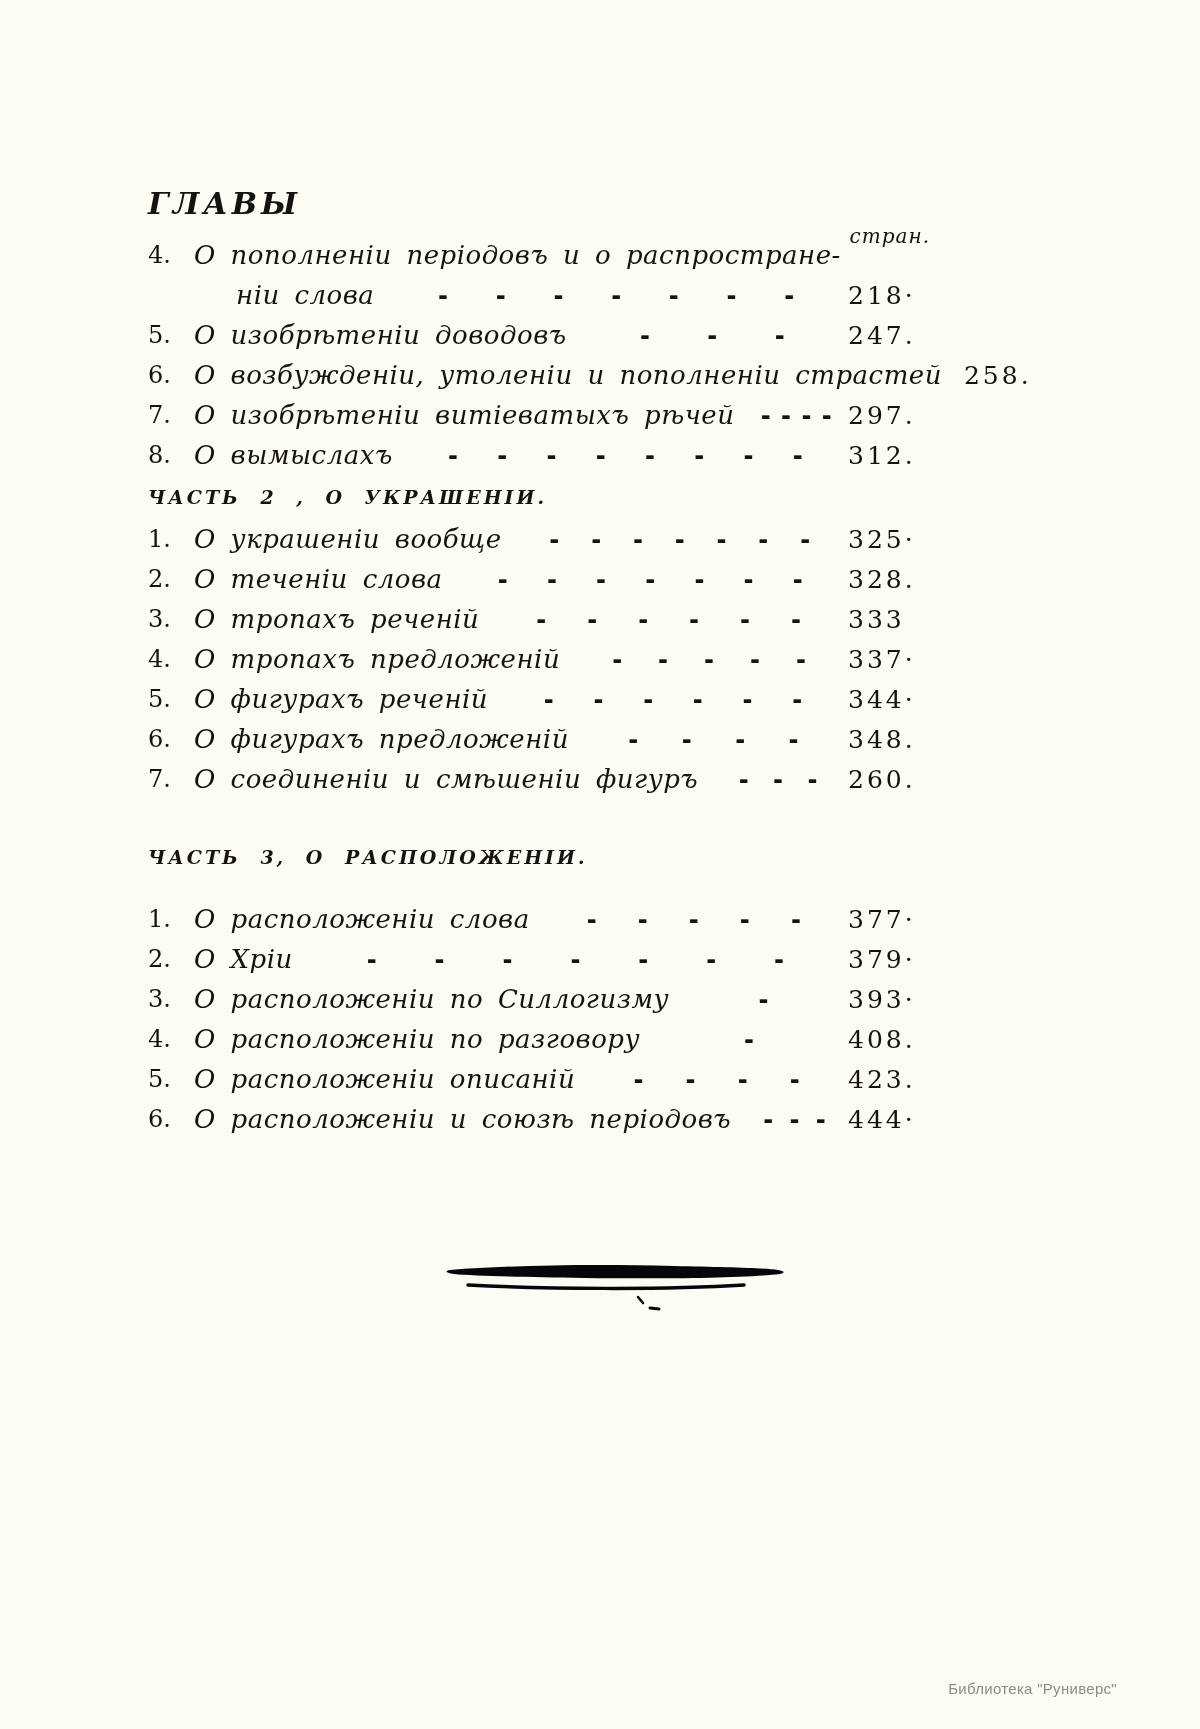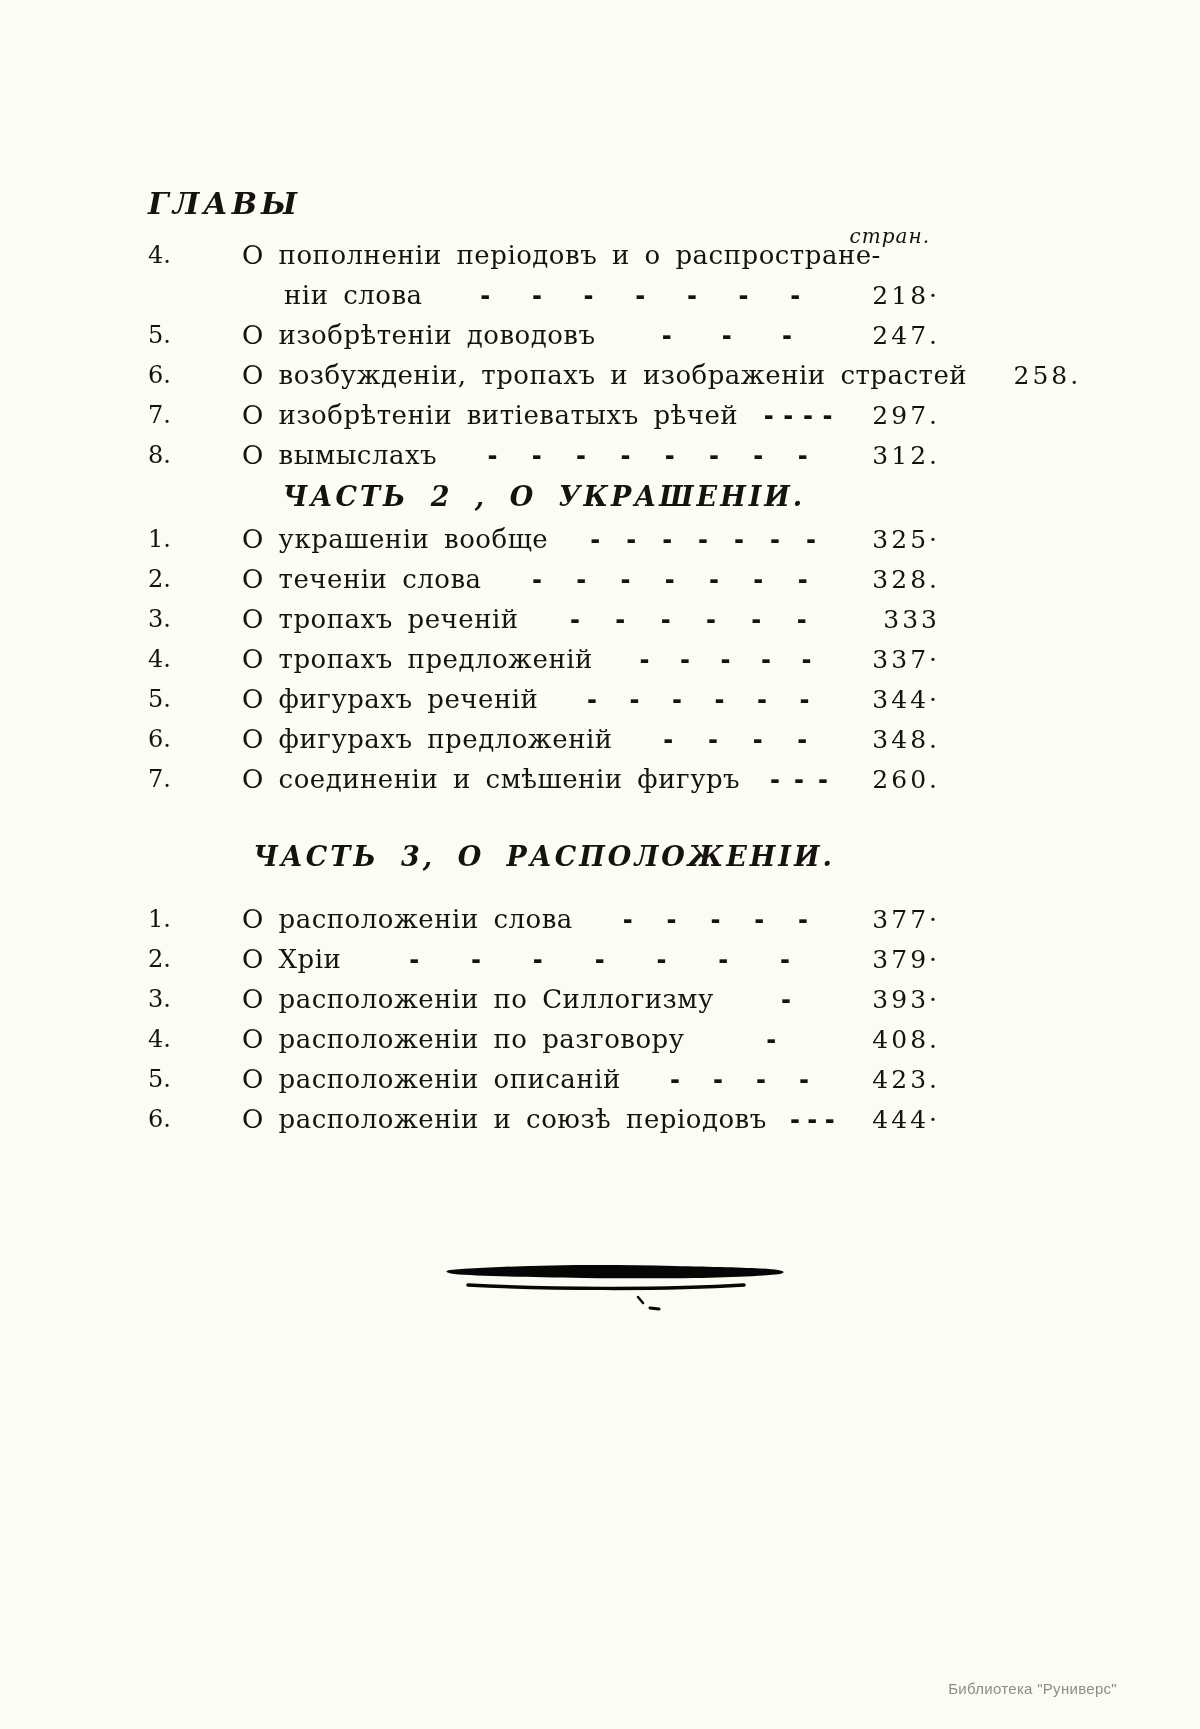--- a/index.html
+++ b/index.html
@@ -19,38 +19,38 @@
   }
   .col-label{
     position:absolute;top:38px;right:10px;
     font-style:italic;font-size:20px;letter-spacing:1px;
   }
   .sec{display:block;}
   .sec0 .rows{margin-top:7px;}
   .sec2 .part-title{margin-top:36px;}
   .sec2 .rows{margin-top:20px;}
   .part-title{
-    text-align:center;font-style:italic;font-weight:bold;
-    font-size:27px;letter-spacing:3px;word-spacing:10px;
+    text-align:left;font-style:italic;font-weight:bold;
+    font-size:19px;letter-spacing:3px;word-spacing:10px;
     height:44px;line-height:44px;white-space:nowrap;
   }
   .row{display:flex;align-items:center;height:40px;}
   .num{flex:none;width:46px;font-size:24px;}
   .cont{flex:none;width:88px;}
   .title{
-    font-size:26px;word-spacing:6px;
-    letter-spacing:0.5px;white-space:nowrap;padding-right:16px;margin-left:48px;
+    font-style:italic;font-size:26px;word-spacing:6px;
+    letter-spacing:0.5px;white-space:nowrap;padding-right:16px;
   }
   .leader{
     flex:1 1 auto;display:flex;justify-content:space-evenly;
     align-items:center;padding-right:6px;min-width:0;overflow:hidden;
   }
   .dash{font-weight:bold;font-size:24px;line-height:1;transform:scaleY(1.2);}
   .pg{
-    flex:none;min-width:92px;text-align:right;
+    flex:none;min-width:92px;text-align:left;
     font-size:25px;letter-spacing:3px;
   }
   .rule-svg{position:absolute;left:444px;top:1258px;}
   .watermark{
     position:absolute;right:83px;top:1680px;
     font-family:"Liberation Sans", sans-serif;
     font-size:15px;color:#8f8b88;letter-spacing:0.3px;
   }
 </style>
 </head>
@@ -87,21 +87,21 @@
             <span class="title">О изобрѣтеніи доводовъ</span>
             <span class="leader">
               <span class="dash">-</span>
               <span class="dash">-</span>
               <span class="dash">-</span>
             </span>
             <span class="pg">247.</span>
           </div>
           <div class="row">
             <span class="num">6.</span>
-            <span class="title">О возбужденіи, тропахъ и изображеніи страстей</span>
+            <span class="title">О возбужденіи, утоленіи и пополненіи страстей</span>
             <span class="leader"></span>
             <span class="pg">258.</span>
           </div>
           <div class="row">
             <span class="num">7.</span>
             <span class="title">О изобрѣтеніи витіеватыхъ рѣчей</span>
             <span class="leader">
               <span class="dash">-</span>
               <span class="dash">-</span>
               <span class="dash">-</span>

